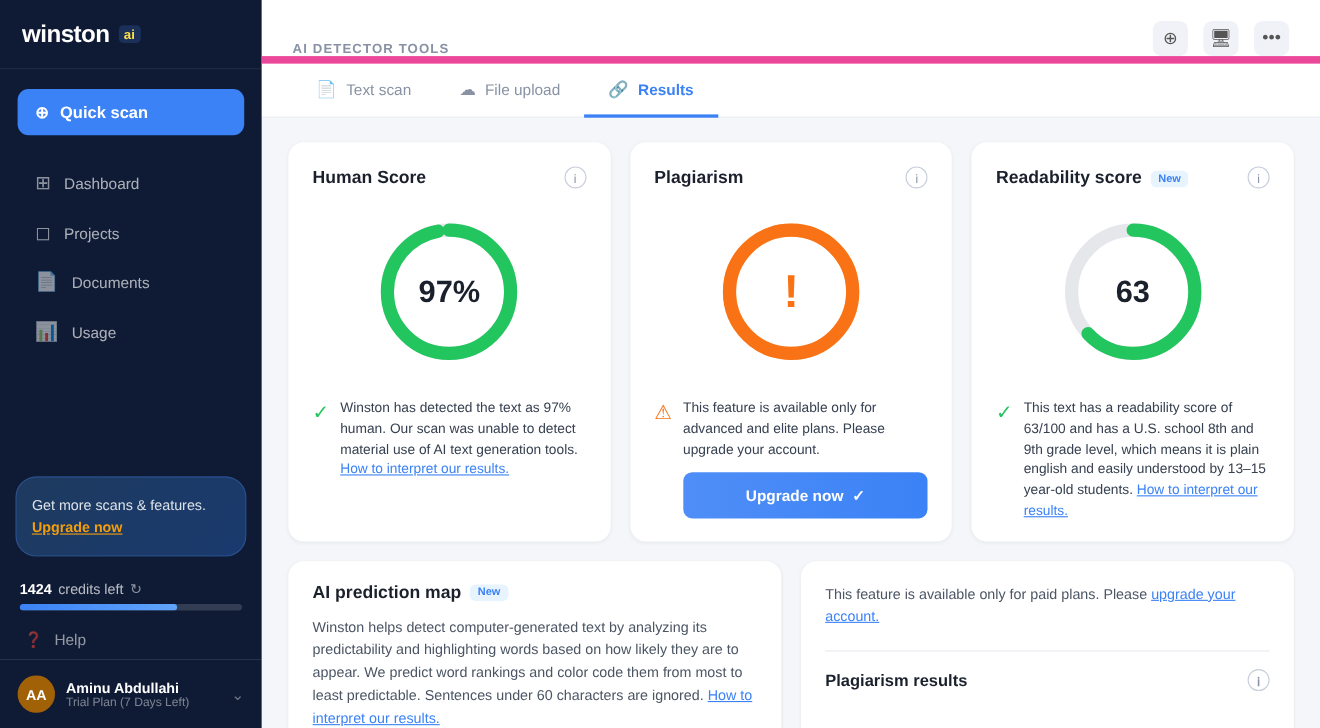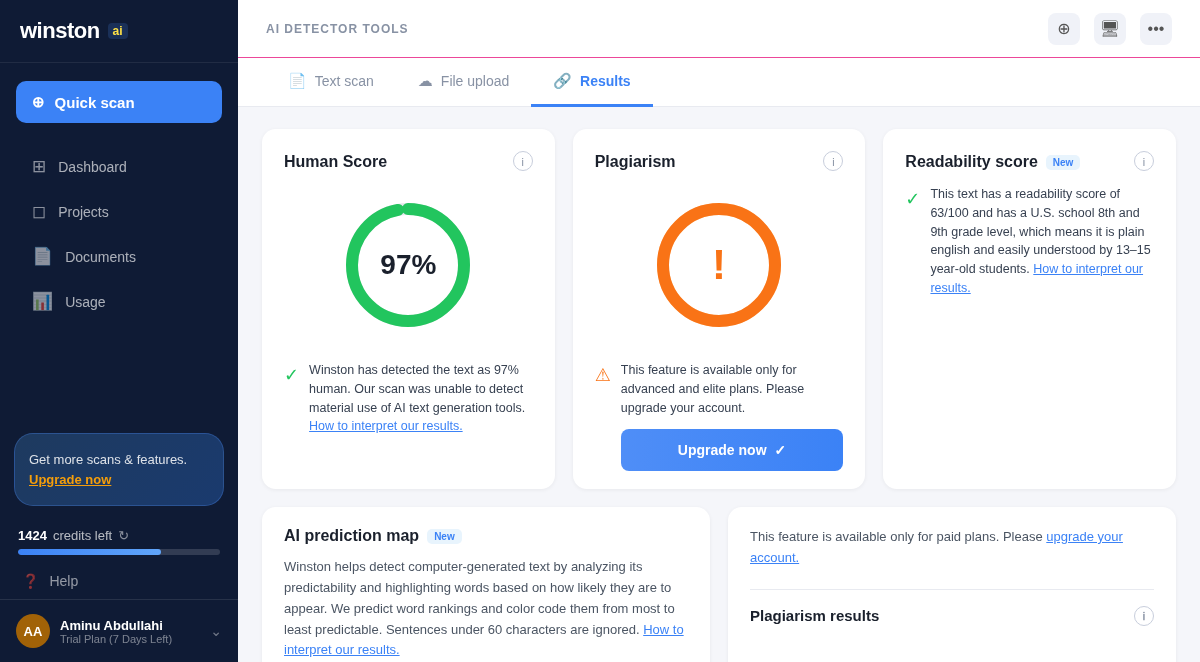--- a/index.html
+++ b/index.html
@@ -151,24 +151,24 @@
       flex: 1;
       display: flex;
       flex-direction: column;
       background: #f5f6fa;
       overflow: hidden;
     }
 
     
     .topbar {
       background: #fff;
-      border-bottom: 1px solid #ec4899;
+      border-bottom: 7px solid #ec4899;
       padding: 0 28px;
       display: flex;
-      align-items: center;
+      align-items: flex-end;
       justify-content: space-between;
       height: 58px;
       flex-shrink: 0;
     }
     .topbar-title {
       font-size: 12px;
       font-weight: 700;
       color: #8892a4;
       letter-spacing: 1px;
       text-transform: uppercase;
@@ -522,20 +522,29 @@
       </div>
 
       <div class="card">
         <div class="card-header">
           <div class="card-title-group">
             <span class="card-title">Readability score</span>
             <span class="new-badge">New</span>
           </div>
           <div class="info-icon">ℹ</div>
         </div>
+        <div class="donut-wrapper">
+          <div class="donut-container">
+            <svg width="140" height="140" viewBox="0 0 140 140">
+              <circle cx="70" cy="70" r="56" fill="none" stroke="#e5e7eb" stroke-width="12"></circle>
+              <circle cx="70" cy="70" r="56" fill="none" stroke="#22c55e" stroke-width="12" stroke-dasharray="351.86" stroke-dashoffset="130.19" stroke-linecap="round" transform="rotate(-90 70 70)"></circle>
+            </svg>
+            <div class="donut-label">63</div>
+          </div>
+        </div>
         <div class="card-footer">
           <span class="footer-icon green2">✓</span>
           <span class="footer-text">
             <span>This text has a readability score of 63/100 and has a U.S. school 8th and 9th grade level, which means it is plain english and easily understood by 13–15 year-old students.</span>
             <a class="link">How to interpret our results.</a>
           </span>
         </div>
       </div>
     </div>
 

